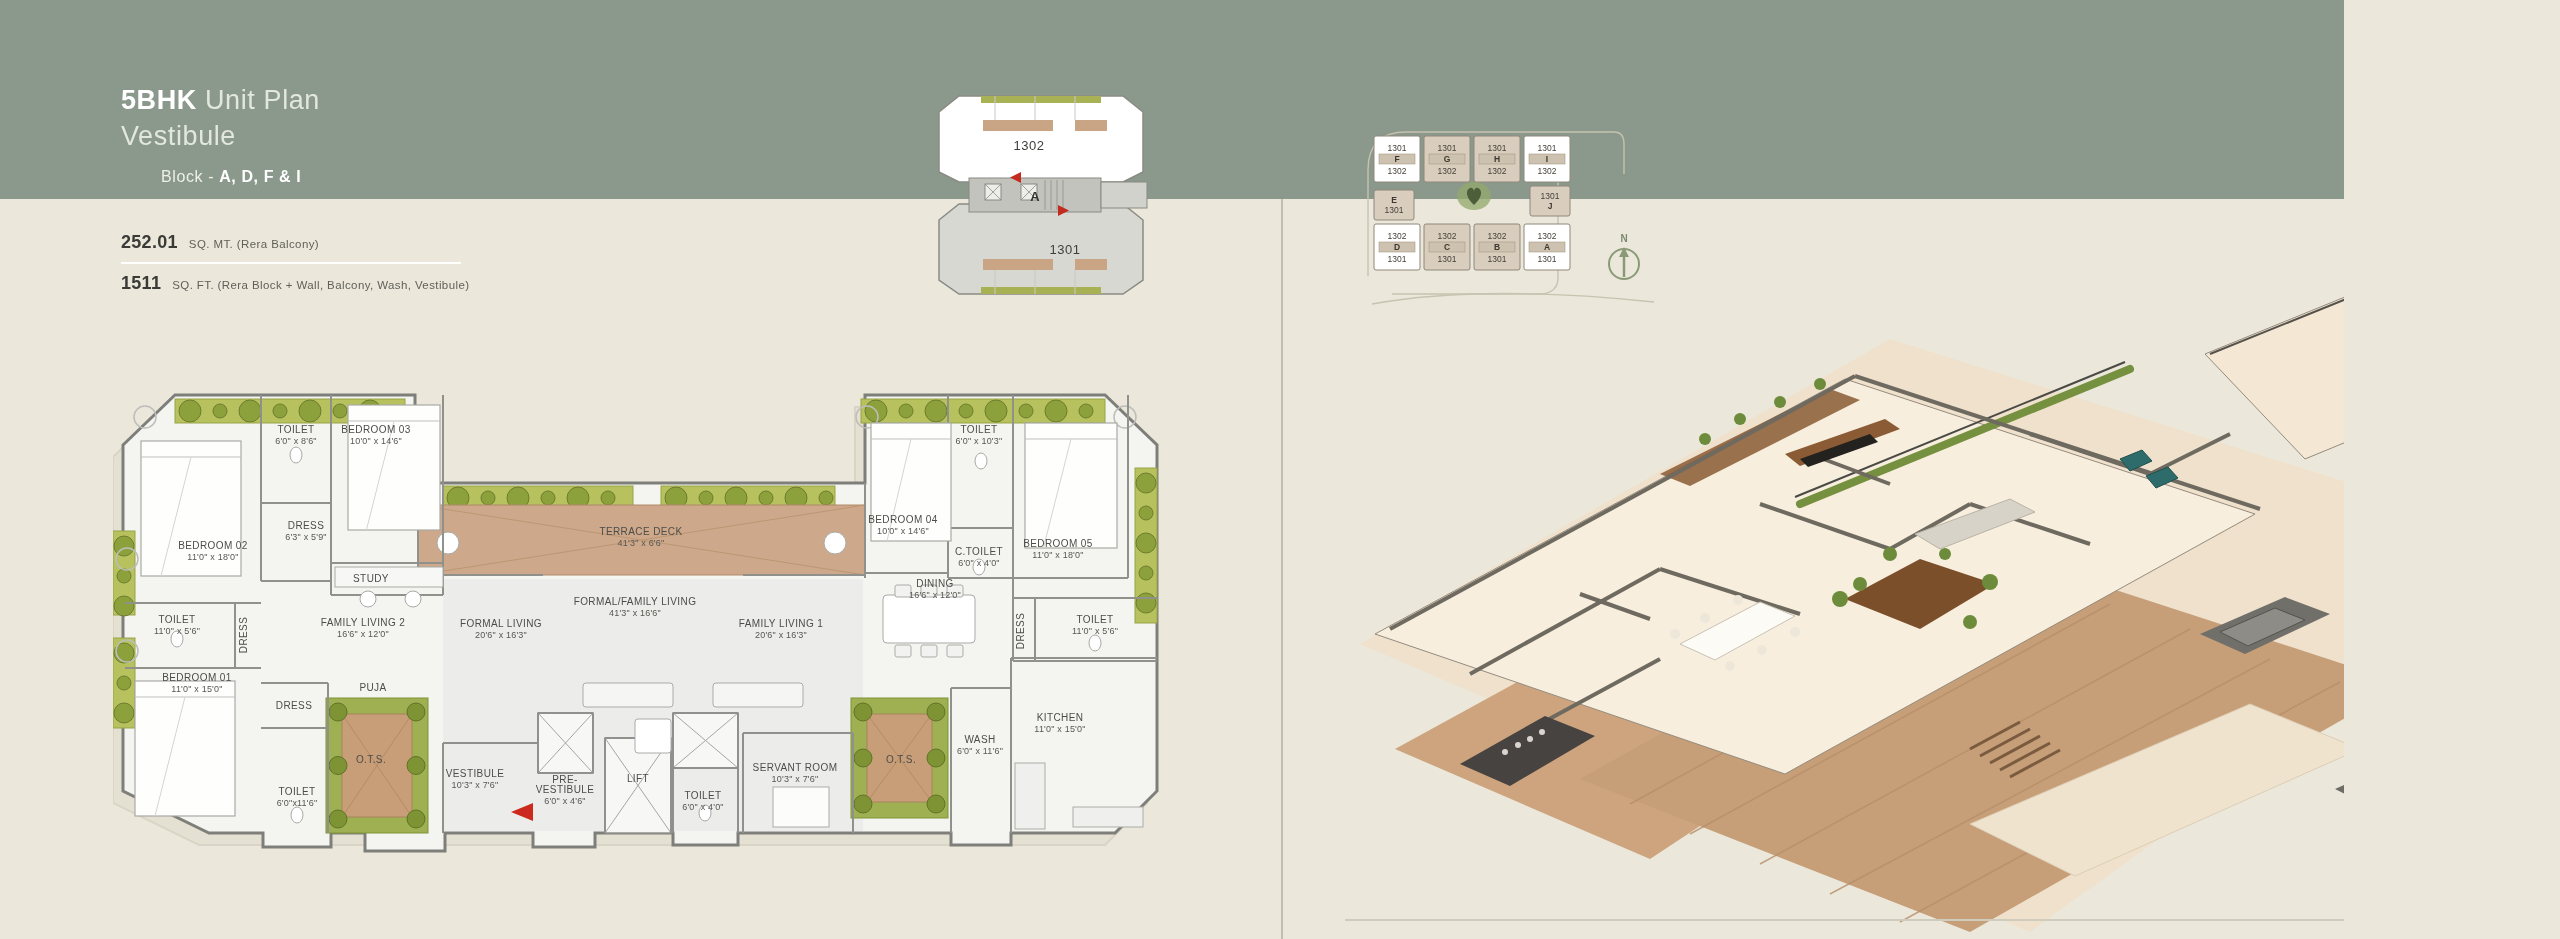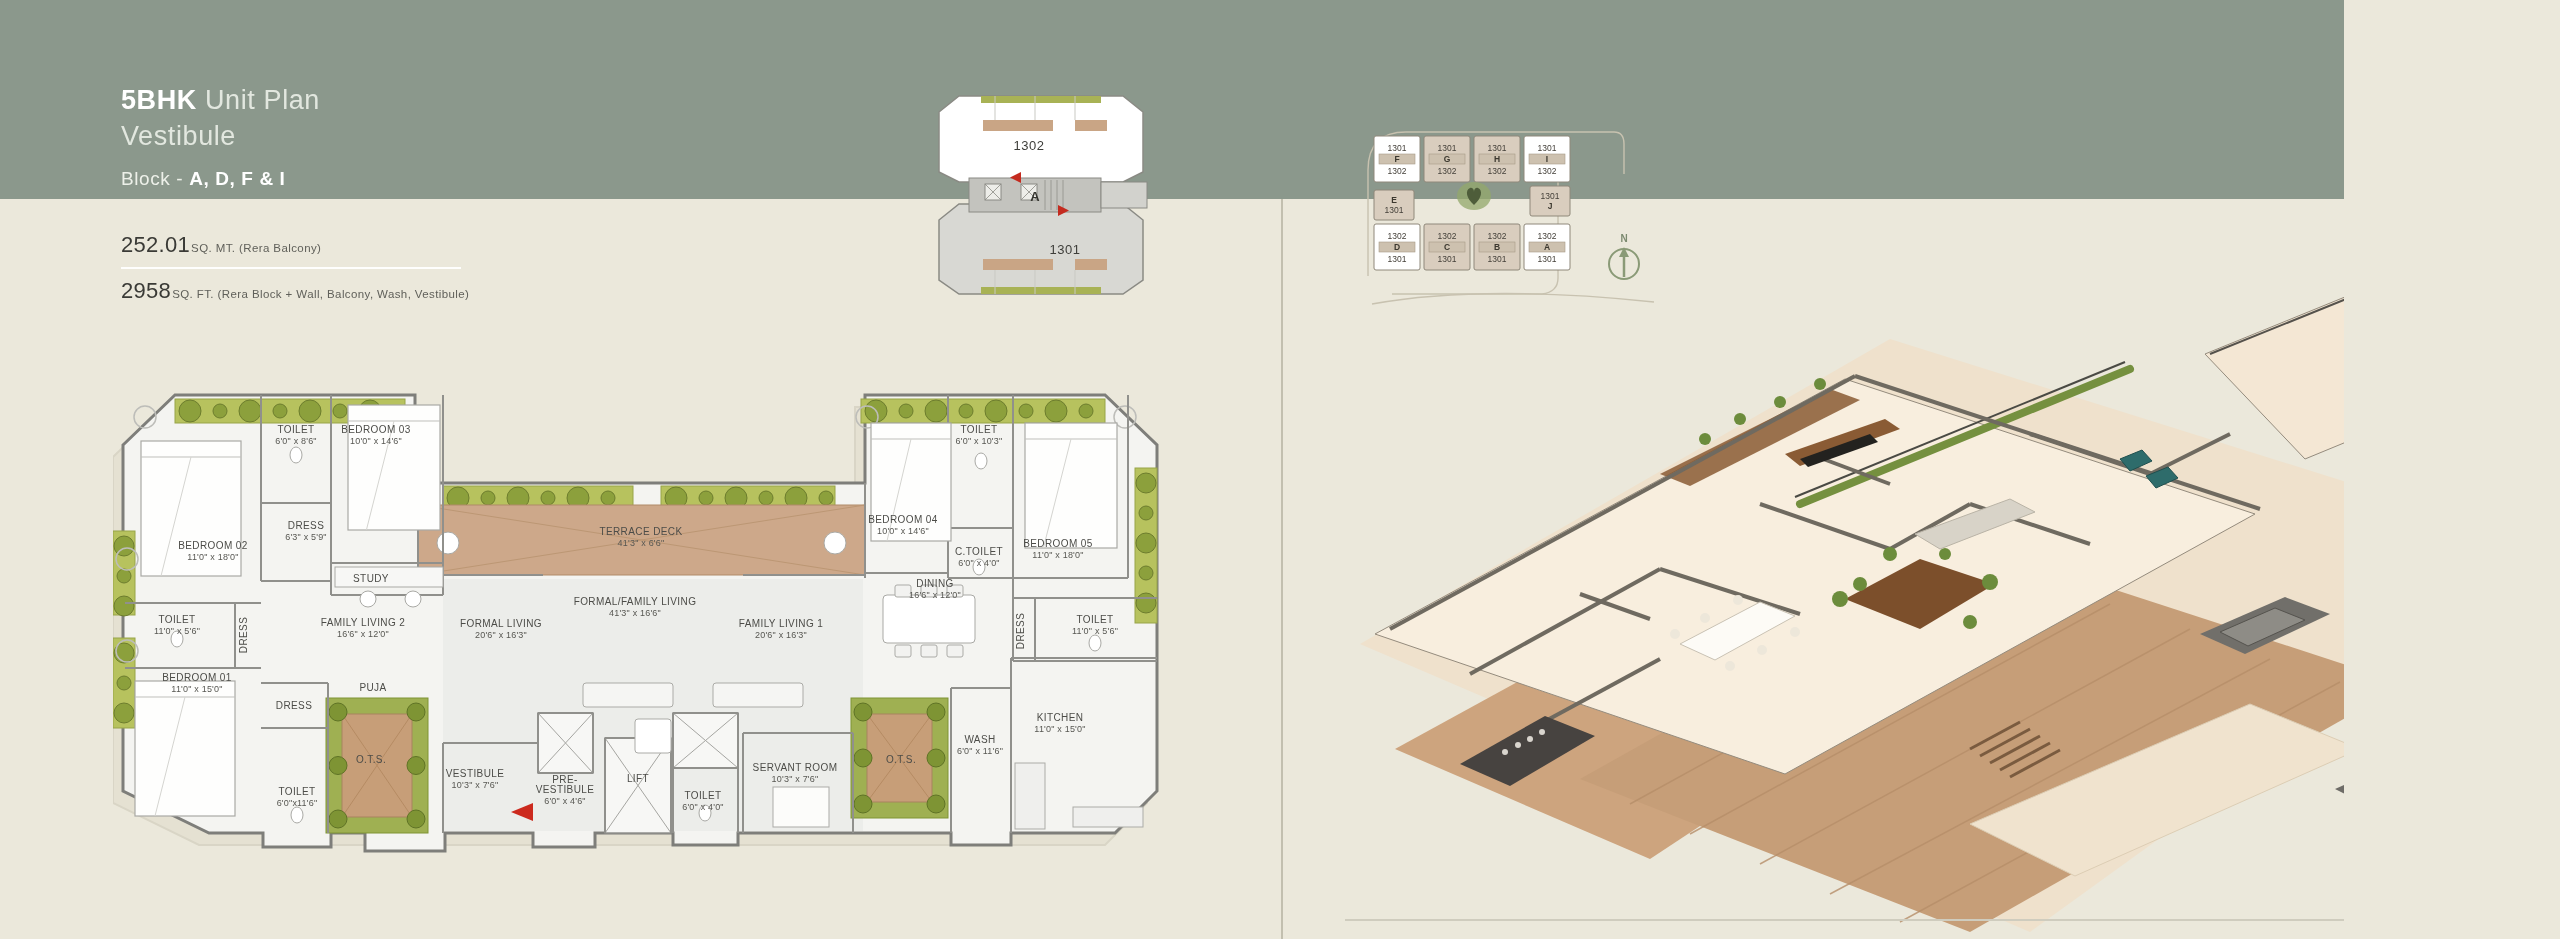--- a/index.html
+++ b/index.html
@@ -5,27 +5,27 @@
   html,body{margin:0;padding:0;}
   body{font-family:"Liberation Sans", sans-serif; background:#EBE8DB;}
   #stage{position:relative;width:2344px;height:939px;overflow:hidden;background:#EBE8DB;}
   #band{position:absolute;left:0;top:0;width:2560px;height:199px;background:#8B988C;}
   #divider{position:absolute;left:1281px;top:199px;width:2px;height:740px;background:#C2BFAF;}
 
   
   #titleblock{position:absolute;left:121px;top:82px;color:#F3F5F0;}
   .title-line{font-size:27px;letter-spacing:.6px;line-height:36px;color:#E2E7DF;font-weight:400;}
   .title-line b{color:#FFFFFF;font-weight:700;}
-  #blockline{margin-top:14px;font-size:19px;letter-spacing:.6px;color:#EDF0E9;}
+  #blockline{margin-top:14px;font-size:16px;letter-spacing:.6px;color:#EDF0E9;margin-left:40px;}
   #blockline b{color:#FFFFFF;font-weight:700;}
 
   
   #areablock{position:absolute;left:121px;top:232px;color:#4A4A45;}
   .area-line{font-size:11.5px;color:#60605A;letter-spacing:.4px;white-space:nowrap;}
-  .area-line .num{font-size:22px;font-weight:400;color:#3A3A36;letter-spacing:.3px;margin-right:1px;}
+  .area-line .num{font-size:18px;font-weight:700;color:#3A3A36;letter-spacing:.3px;margin-right:11px;}
   #area-rule{width:340px;height:2px;background:rgba(255,255,255,.95);margin:9px 0;}
 
   svg text{font-family:"Liberation Sans", sans-serif;}
   .fp-n{font-size:10px;fill:#4C4C48;letter-spacing:.4px;}
   .fp-d{font-size:9px;fill:#575752;letter-spacing:.2px;}
   .kp-num{font-size:13px;fill:#3E3E3A;letter-spacing:.5px;}
   .kp-letter{font-size:13px;font-weight:700;fill:#35352F;}
   .sp-num{font-size:8.5px;fill:#45413A;}
   .sp-letter{font-size:8.5px;font-weight:700;fill:#3C382F;}
   .sp-n{font-size:10px;fill:#7C8A70;font-weight:700;}
@@ -39,21 +39,21 @@
 
   <div id="titleblock">
     <div class="title-line"><b>5BHK</b><span> Unit Plan</span></div>
     <div class="title-line">Vestibule</div>
     <div id="blockline"><span>Block - </span><b>A, D, F &amp; I</b></div>
   </div>
 
   <div id="areablock">
     <div class="area-line"><span class="num">252.01</span><span>SQ. MT. (Rera Balcony)</span></div>
     <div id="area-rule"></div>
-    <div class="area-line"><span class="num">2958</span><span>SQ. FT. (Rera Block + Wall, Balcony, Wash, Vestibule)</span></div>
+    <div class="area-line"><span class="num">1511</span><span>SQ. FT. (Rera Block + Wall, Balcony, Wash, Vestibule)</span></div>
   </div>
 
   <svg id="keyplan" style="position:absolute;left:925px;top:86px;" width="232" height="218" viewBox="0 0 232 218">
     <g>
       <path d="M14,26 L34,10 L198,10 L218,26 L218,86 L198,96 L34,96 L14,86 Z" fill="#FFFFFF" stroke="#8A8A84" stroke-width="1.5"></path>
       <path d="M14,134 L34,118 L198,118 L218,134 L218,194 L198,208 L34,208 L14,194 Z" fill="#D8D8D3" stroke="#8A8A84" stroke-width="1.5"></path>
       <rect x="44" y="92" width="132" height="34" fill="#C3C3BE" stroke="#8A8A84"></rect>
       <rect x="176" y="96" width="46" height="26" fill="#D2D2CD" stroke="#8A8A84"></rect>
       <rect x="56" y="10" width="120" height="7" fill="#A8B255"></rect>
       <rect x="56" y="201" width="120" height="7" fill="#A8B255"></rect>

